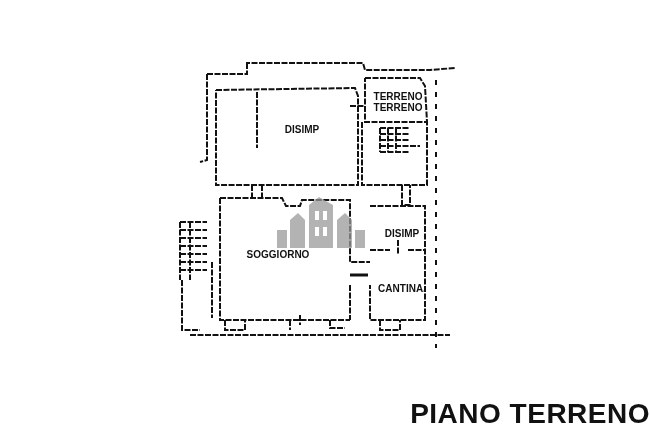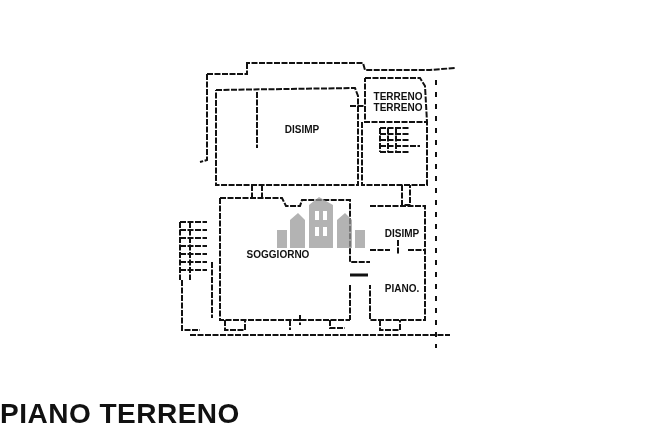--- a/index.html
+++ b/index.html
@@ -1,19 +1,19 @@
 <!DOCTYPE html>
 <html><head>
 <meta charset="utf-8">
 <style>
   html, body { margin:0; padding:0; background:#ffffff; }
   body { width:650px; height:447px; position:relative; overflow:hidden; font-family:"Liberation Sans", sans-serif; }
   svg.plan { position:absolute; left:0; top:0; }
   .lbl { position:absolute; font-weight:bold; color:#111; font-size:10px; line-height:11px; text-align:center; }
-  .title { position:absolute; left:0; width:650px; top:398px; text-align:left; font-weight:bold; font-size:28px; color:#111; letter-spacing:0.5px; }
+  .title { position:absolute; left:0; width:650px; top:398px; text-align:right; font-weight:bold; font-size:28px; color:#111; letter-spacing:0.5px; }
   .wm { position:absolute; }
 </style>
 </head>
 <body>
 
 <svg class="plan" width="650" height="447" viewBox="0 0 650 447">
   <g fill="none" stroke="#111" stroke-width="2" stroke-dasharray="6 1.5">
 
     <path d="M247 66 L247 63 L363 63 L365 70 L430 70 L455 68"></path>
     <path d="M207 74 L247 74 L247 66"></path>
@@ -69,15 +69,15 @@
   </g>
 </svg>
 
 <div class="lbl" style="left:272px;top:124px;width:60px;">DISIMP</div>
 <div class="lbl" style="left:370px;top:91px;width:56px;">
   <div>TERRENO</div>
   <div>TERRENO</div>
 </div>
 <div class="lbl" style="left:238px;top:249px;width:80px;">SOGGIORNO</div>
 <div class="lbl" style="left:378px;top:228px;width:48px;">DISIMP</div>
-<div class="lbl" style="left:378px;top:283px;width:48px;">PIANO.</div>
+<div class="lbl" style="left:378px;top:283px;width:48px;">CANTINA.</div>
 
 <div class="title">PIANO TERRENO</div>
 
 </body></html>

